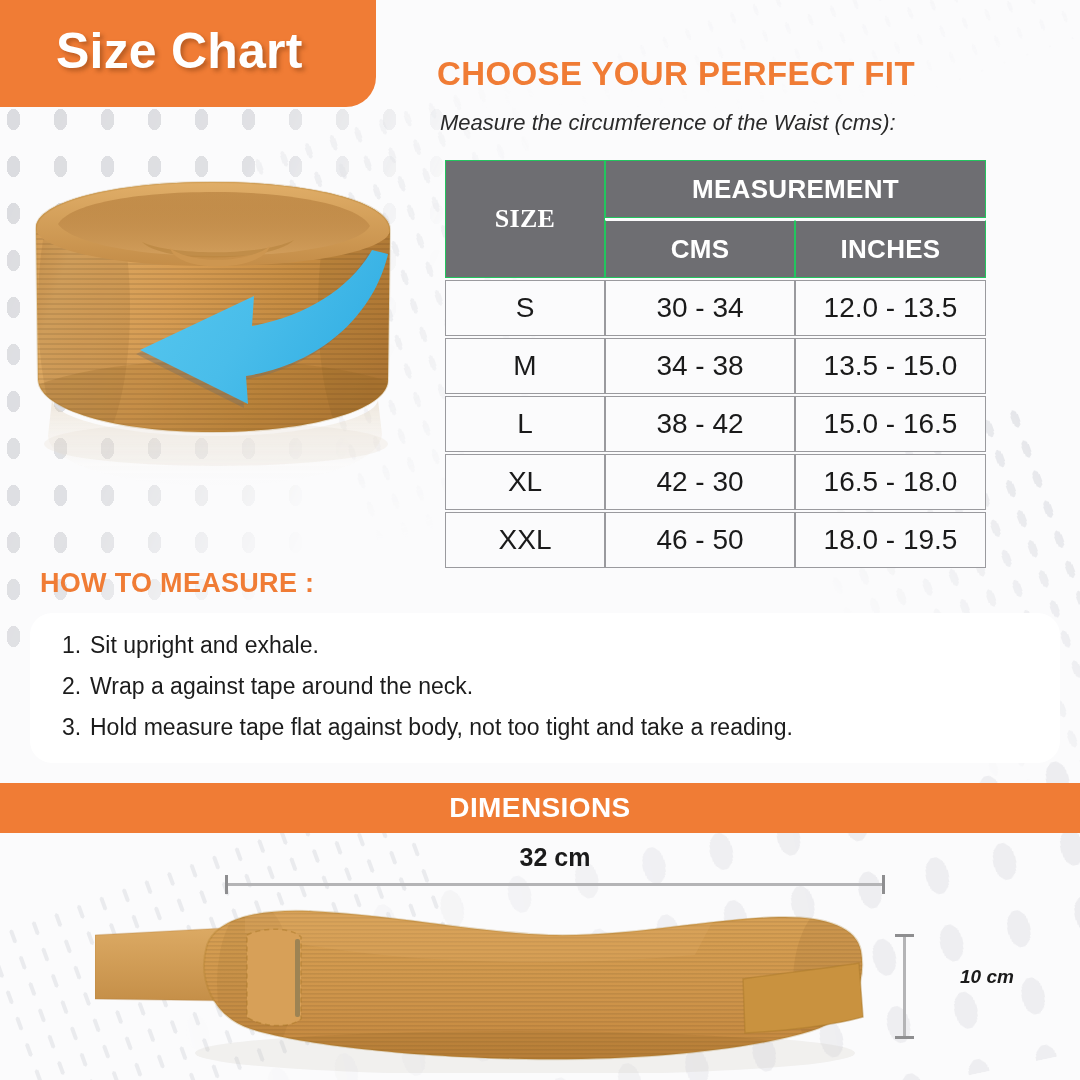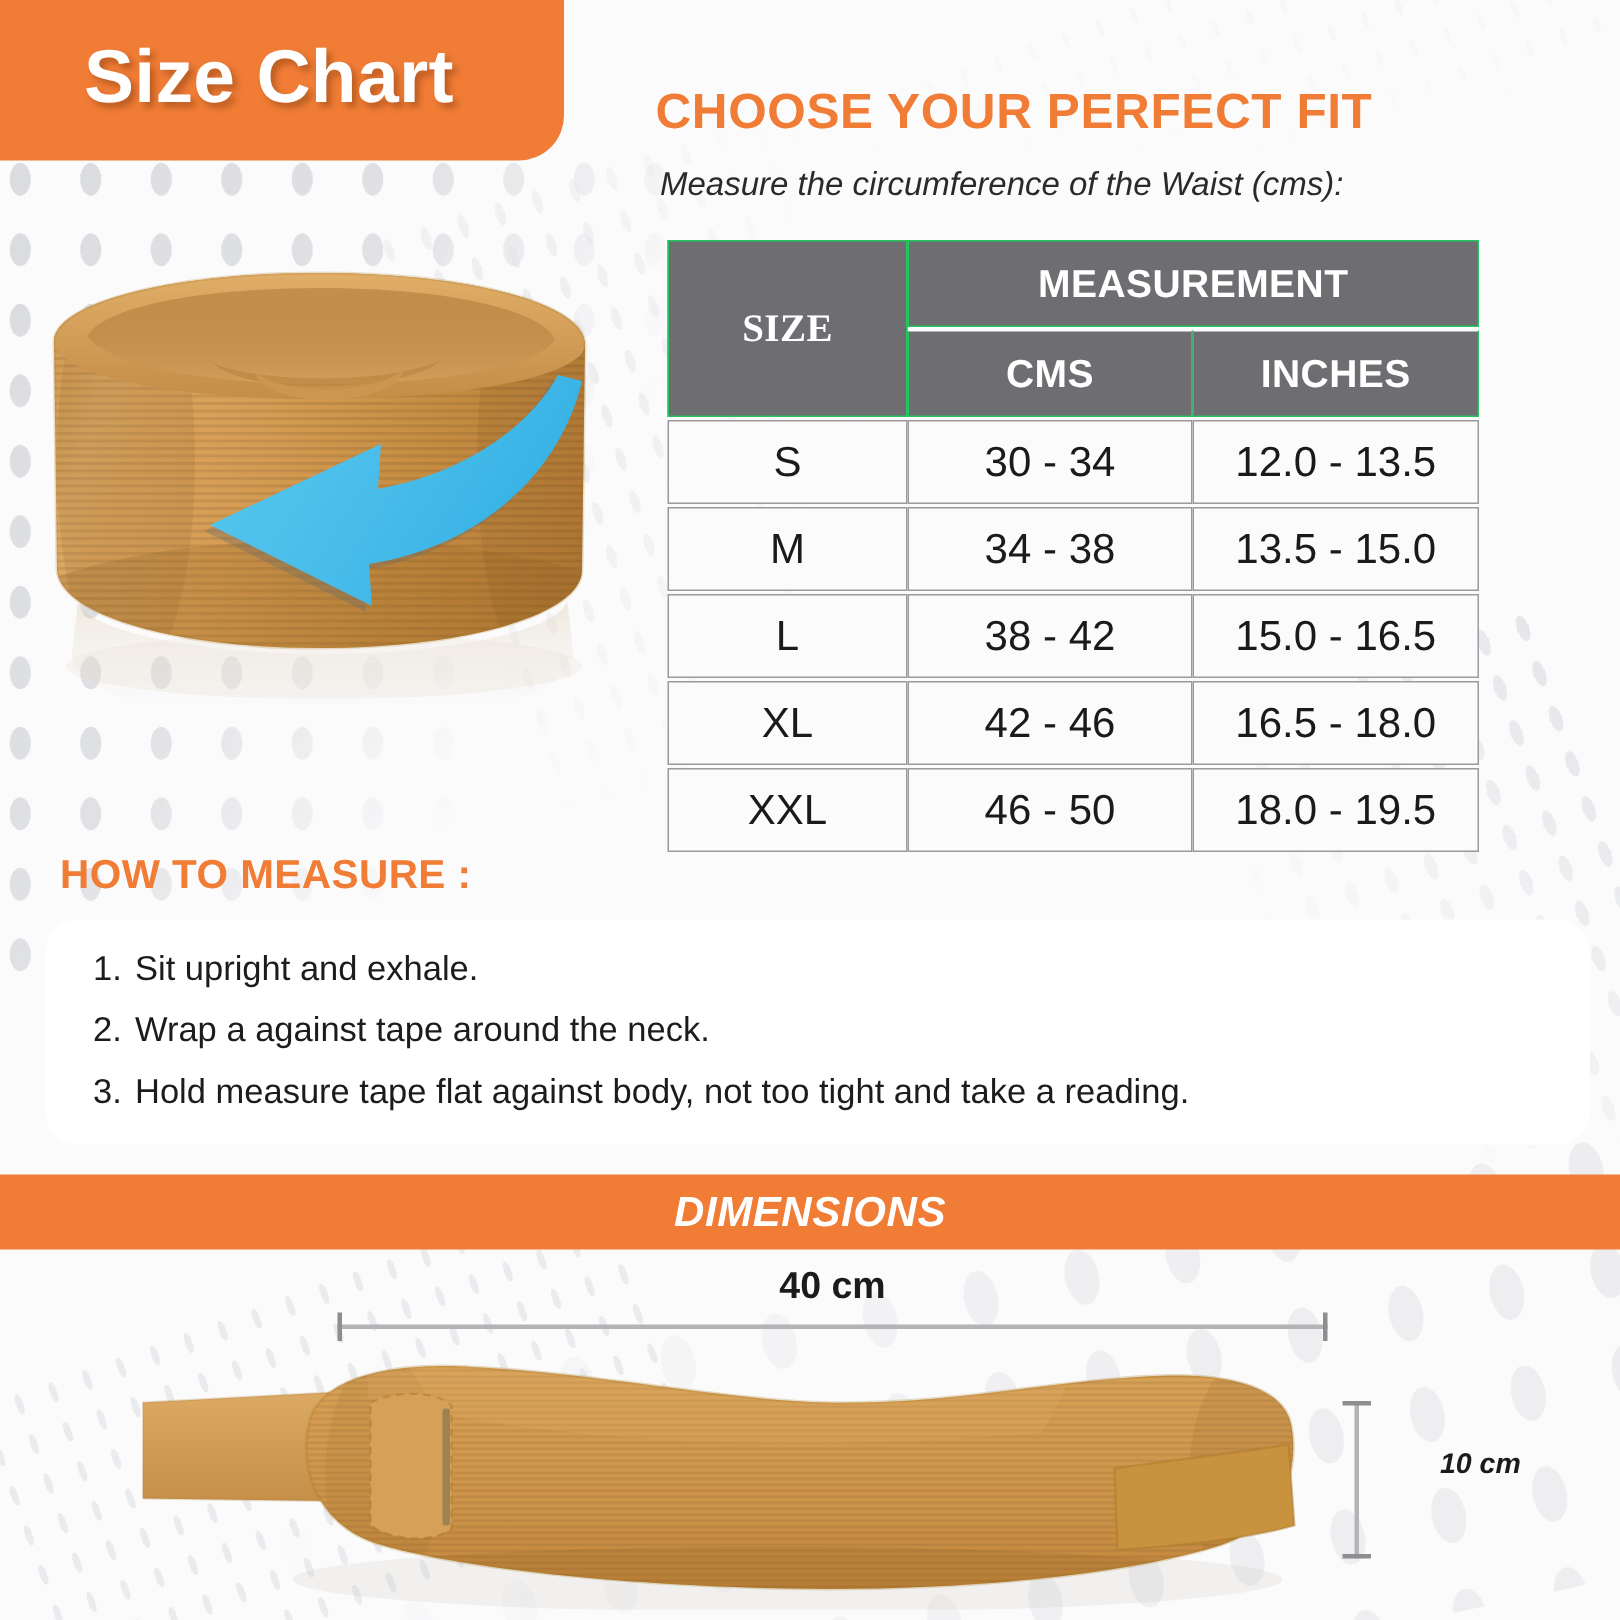--- a/index.html
+++ b/index.html
@@ -211,21 +211,20 @@
     background: #f07c35;
     z-index: 5;
   }
   .dim-banner-text {
     position: absolute;
     width: 100%;
     top: 9px;
     text-align: center;
     font-size: 28px;
     font-weight: bold;
-    font-style: italic;
     color: #ffffff;
     letter-spacing: .4px;
   }
 
   
   .dim-h-label {
     position: absolute;
     left: 225px; top: 843px;
     width: 660px;
     text-align: center;
@@ -399,21 +398,21 @@
         <td>34 - 38</td>
         <td>13.5 - 15.0</td>
       </tr>
       <tr>
         <td>L</td>
         <td>38 - 42</td>
         <td>15.0 - 16.5</td>
       </tr>
       <tr>
         <td>XL</td>
-        <td>42 - 46</td>
+        <td>42 - 30</td>
         <td>16.5 - 18.0</td>
       </tr>
       <tr>
         <td>XXL</td>
         <td>46 - 50</td>
         <td>18.0 - 19.5</td>
       </tr>
     </tbody>
   </table>
 
@@ -491,18 +490,18 @@
         <rect x="200" y="46" width="5" height="78" rx="2" fill="#8a7a52" opacity="0.75"></rect>
       </g>
 
       <g>
         <path d="M648,86 C690,80 740,74 764,70 L768,124 C740,132 692,138 650,140 Z" fill="#c9923f"></path>
         <path d="M648,86 C690,80 740,74 764,70 L768,124 C740,132 692,138 650,140 Z" fill="none" stroke="#a97828" stroke-opacity="0.45" stroke-width="1.5"></path>
       </g>
     </svg>
   </div>
 
-  <div class="dim-h-label">40 cm</div>
+  <div class="dim-h-label">32 cm</div>
   <div class="dim-h-line"></div>
   <div class="dim-v-line"></div>
   <div class="dim-v-label">10 cm</div>
 
 </div>
 
 </body></html>

